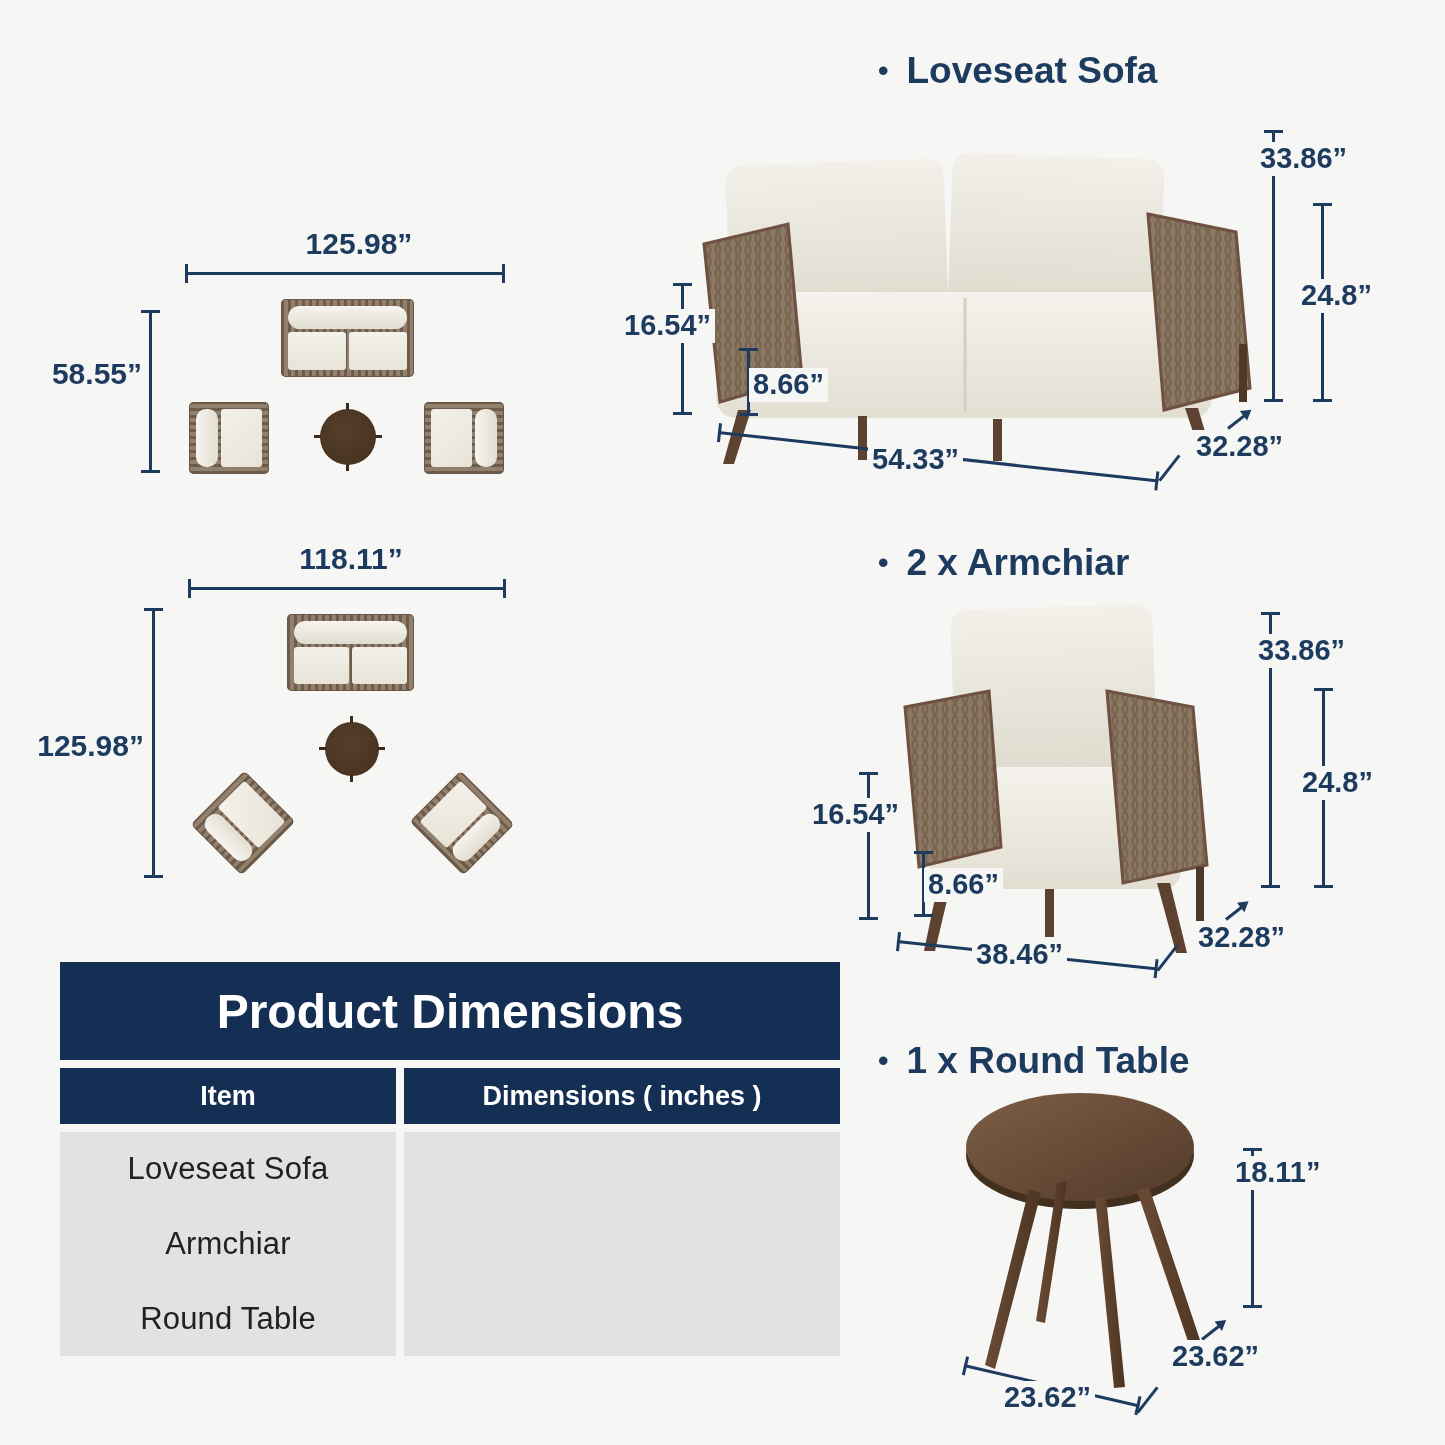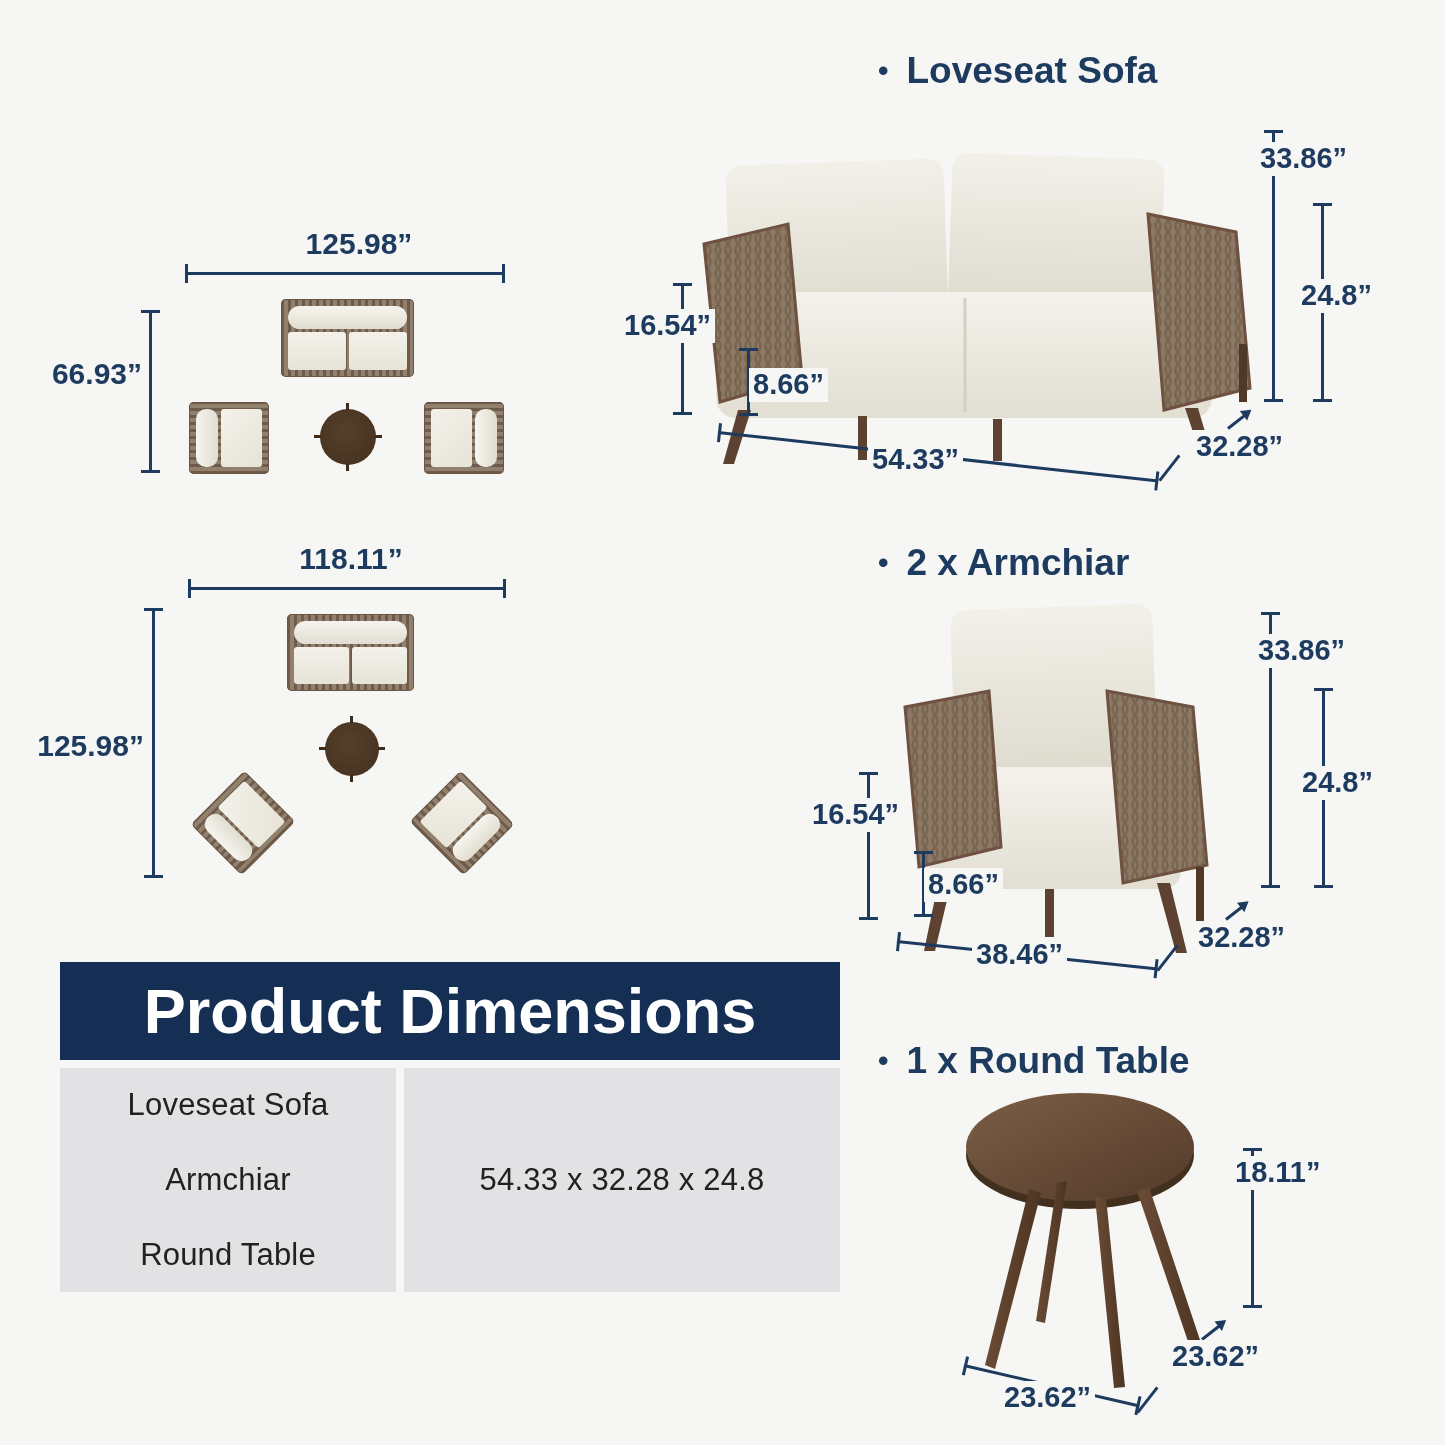--- a/index.html
+++ b/index.html
@@ -48,21 +48,21 @@
   .tv-table { position:absolute; border-radius:50%;
     background:radial-gradient(circle at 45% 40%, #55402b, #432f1d); }
   .tv-table i { position:absolute; background:#3c2b1b; }
   .tv-table i.n { left:50%; top:-6px; width:3px; height:7px; margin-left:-2px; }
   .tv-table i.s { left:50%; bottom:-6px; width:3px; height:7px; margin-left:-2px; }
   .tv-table i.w { top:50%; left:-6px; height:3px; width:7px; margin-top:-2px; }
   .tv-table i.e { top:50%; right:-6px; height:3px; width:7px; margin-top:-2px; }
   
   .spec { position:absolute; left:60px; top:962px; width:780px; }
   .spec .hd { height:98px; background:#152f54; display:flex; align-items:center; justify-content:center; }
-  .spec .hd span { color:#ffffff; font-weight:bold; font-size:63px; }
+  .spec .hd span { color:#ffffff; font-weight:bold; font-size:48px; }
   .spec .cols { display:flex; gap:8px; margin-top:8px; }
   .spec .cols .c { height:56px; background:#152f54; display:flex; align-items:center; justify-content:center; }
   .spec .cols .c span { color:#ffffff; font-weight:bold; font-size:27px; }
   .spec .c1 { width:336px; } .spec .c2 { flex:1; }
   .spec .body { display:flex; gap:8px; margin-top:8px; }
   .spec .body .cell { height:224px; background:#e2e2e4; display:flex; flex-direction:column;
     justify-content:space-around; align-items:center; }
   .spec .body .cell span { color:#212121; font-size:31px; letter-spacing:.2px; }
   .photo { position:absolute; }
   .hiddefs { position:absolute; width:0; height:0; }
@@ -94,21 +94,21 @@
         <rect width="10" height="12" fill="#8c7866"></rect>
         <path d="M0 0 Q5 6 0 12 M10 0 Q5 6 10 12" stroke="#79664f" stroke-width="2.5" fill="none"></path>
       </pattern>
     </defs>
   </svg>
 
   <div>
     <span class="dlabel big tac" style="left:255px;top:226px;width:200px;">125.98”</span>
     <div class="dl-h" style="left:185px;top:272px;width:320px;"></div>
     <div class="dl-v" style="left:149px;top:310px;height:163px;"></div>
-    <span class="dlabel big tar" style="left:34px;top:356px;width:104px;">66.93”</span>
+    <span class="dlabel big tar" style="left:34px;top:356px;width:104px;">58.55”</span>
 
     <div class="tv-sofa" style="left:281px;top:299px;width:133px;height:78px;">
       <div class="roll"></div>
       <div class="seats">
           <span></span>
           <span></span>
         </div>
     </div>
     <div class="tv-chair" style="left:189px;top:402px;width:80px;height:72px;">
       <div class="roll-v"></div>
@@ -152,28 +152,35 @@
     <div class="tv-chair flip rot-r" style="left:424px;top:787px;width:76px;height:72px;">
       <div class="roll-v"></div>
       <div class="cushion"></div>
     </div>
   </div>
 
   <div class="spec">
     <div class="hd">
       <span>Product Dimensions</span>
     </div>
+    <div class="cols">
+      <div class="c c1">
+        <span>Item</span>
+      </div>
+      <div class="c c2">
+        <span>Dimensions ( inches )</span>
+      </div>
+    </div>
     <div class="body">
       <div class="cell c1">
         <span>Loveseat Sofa</span>
         <span>Armchiar</span>
         <span>Round Table</span>
       </div>
       <div class="cell c2">
-        <span>54.33 x 32.28 x 24.8</span>
       </div>
     </div>
   </div>
 
   <div>
     <div class="sec-title" style="left:878px;top:50px;">
       <span class="bullet">•</span>
       <span>Loveseat Sofa</span>
     </div>
 

